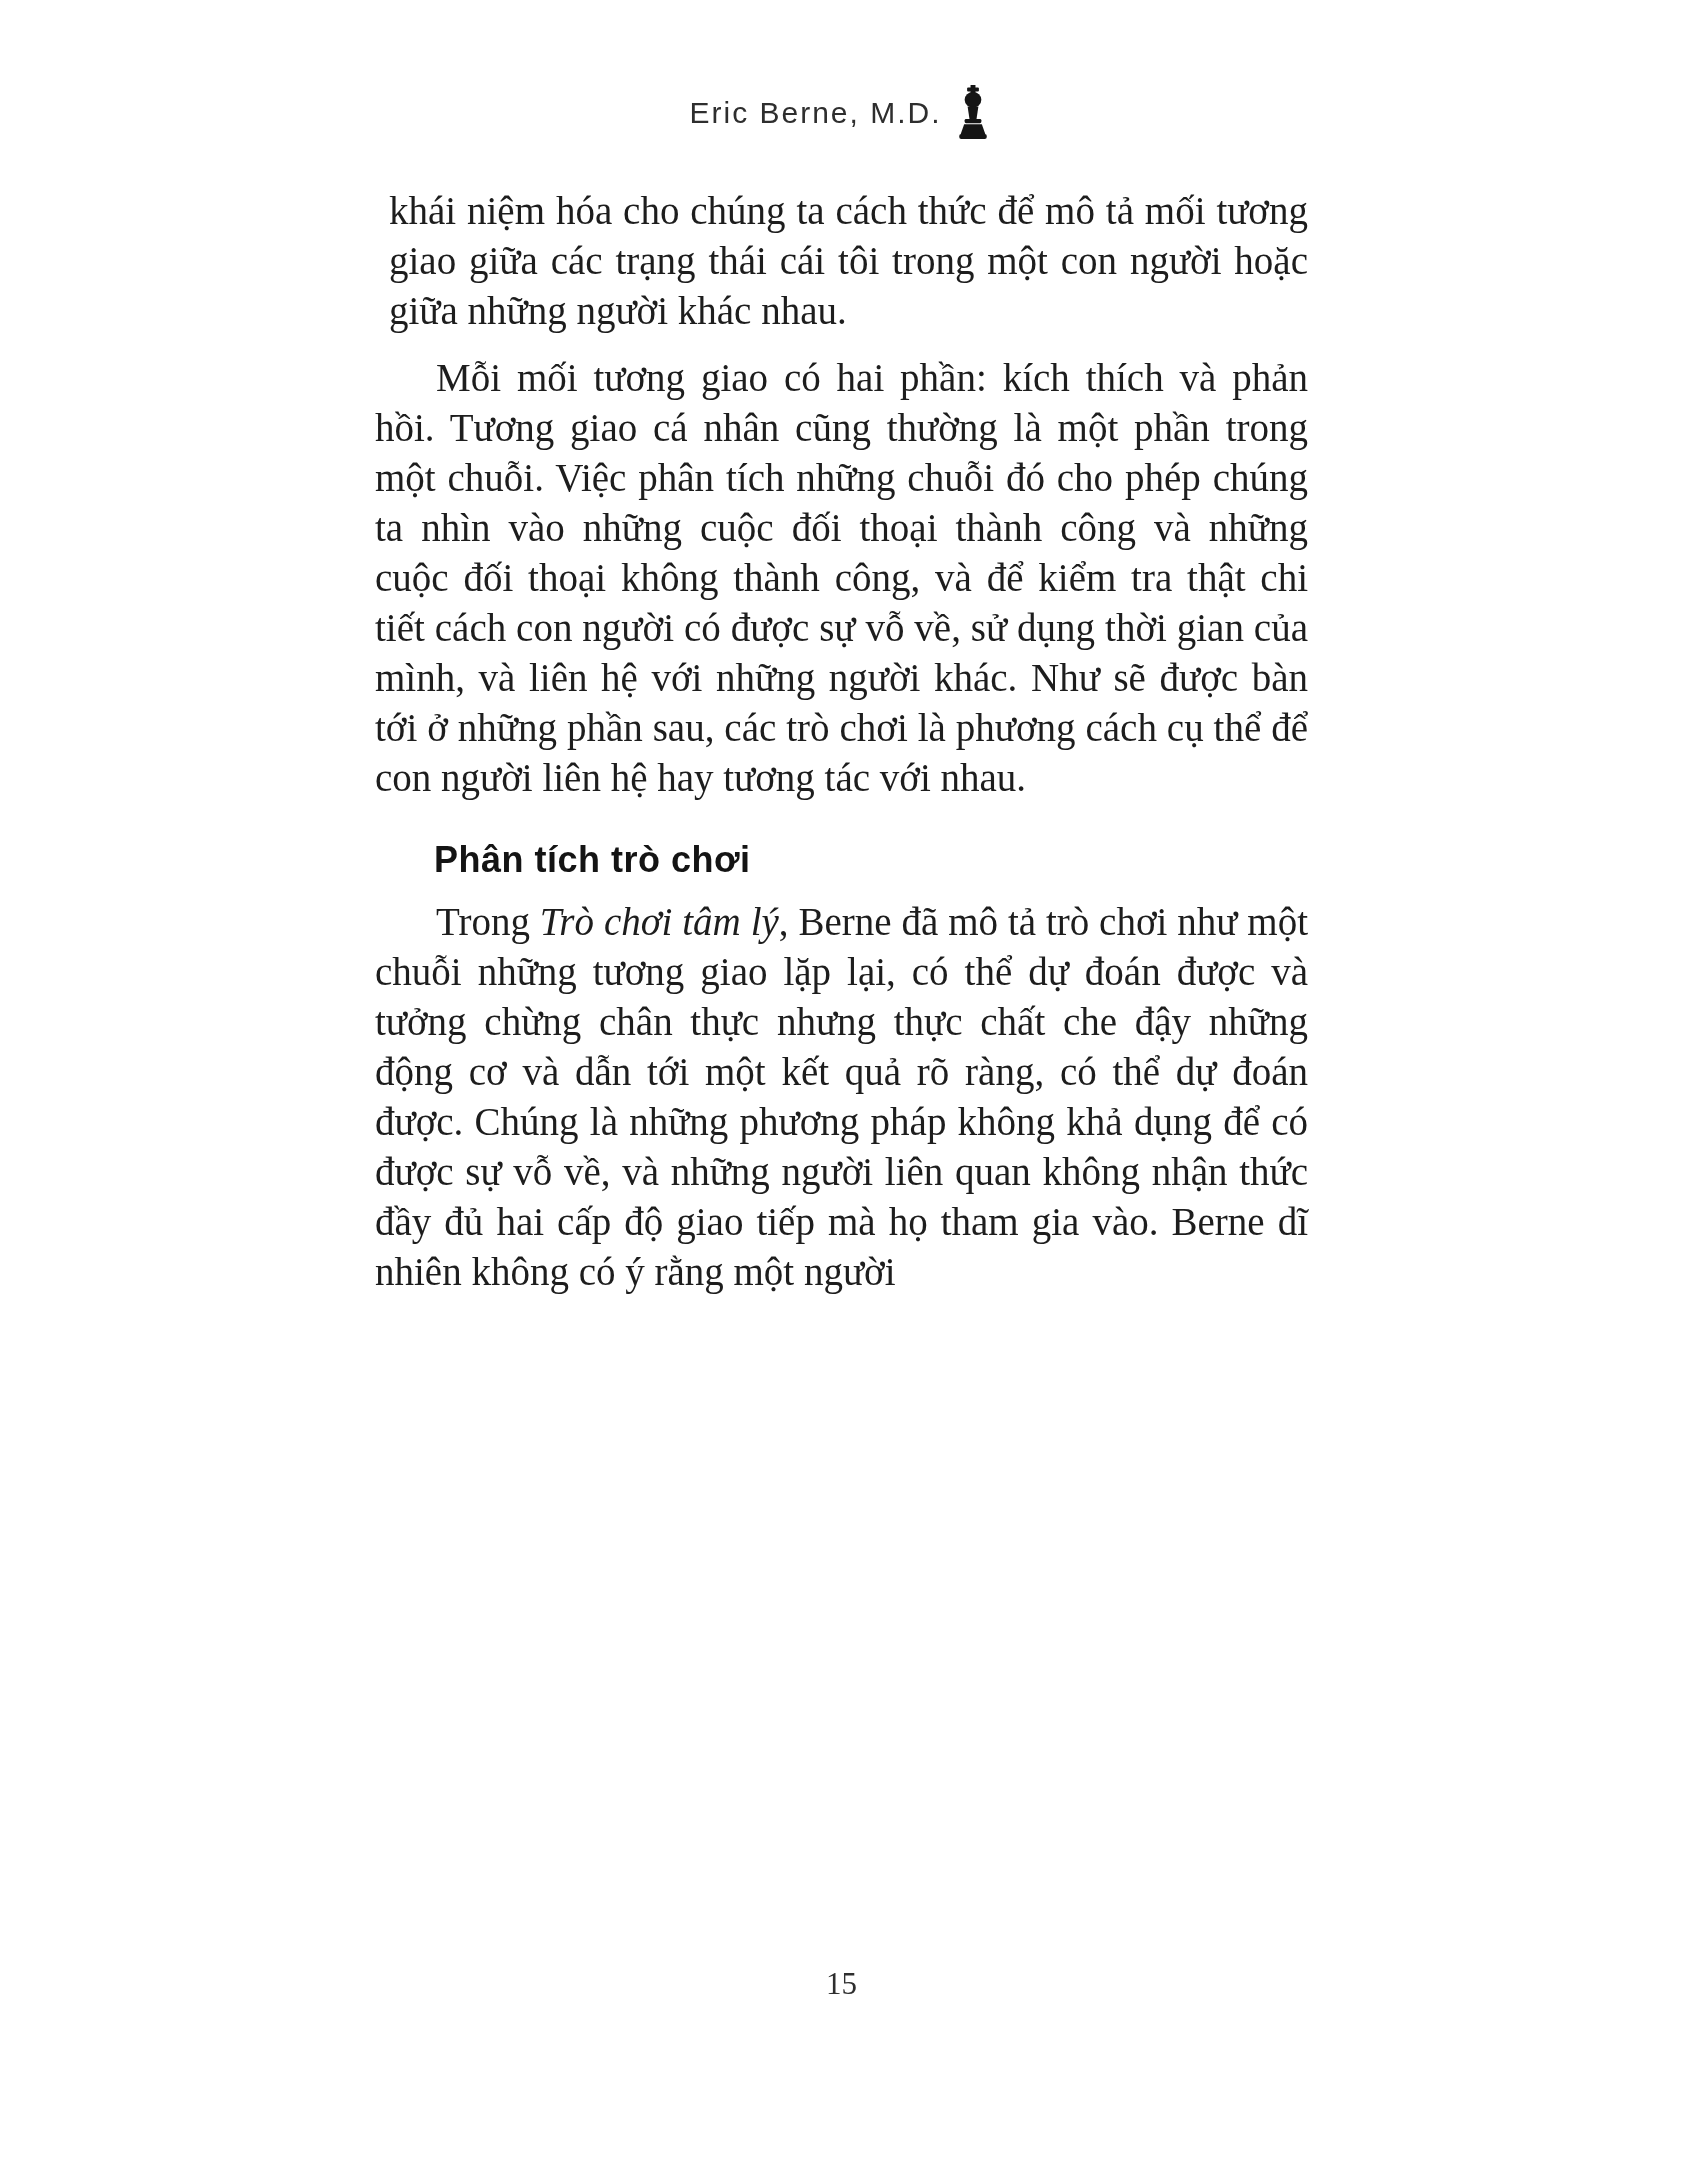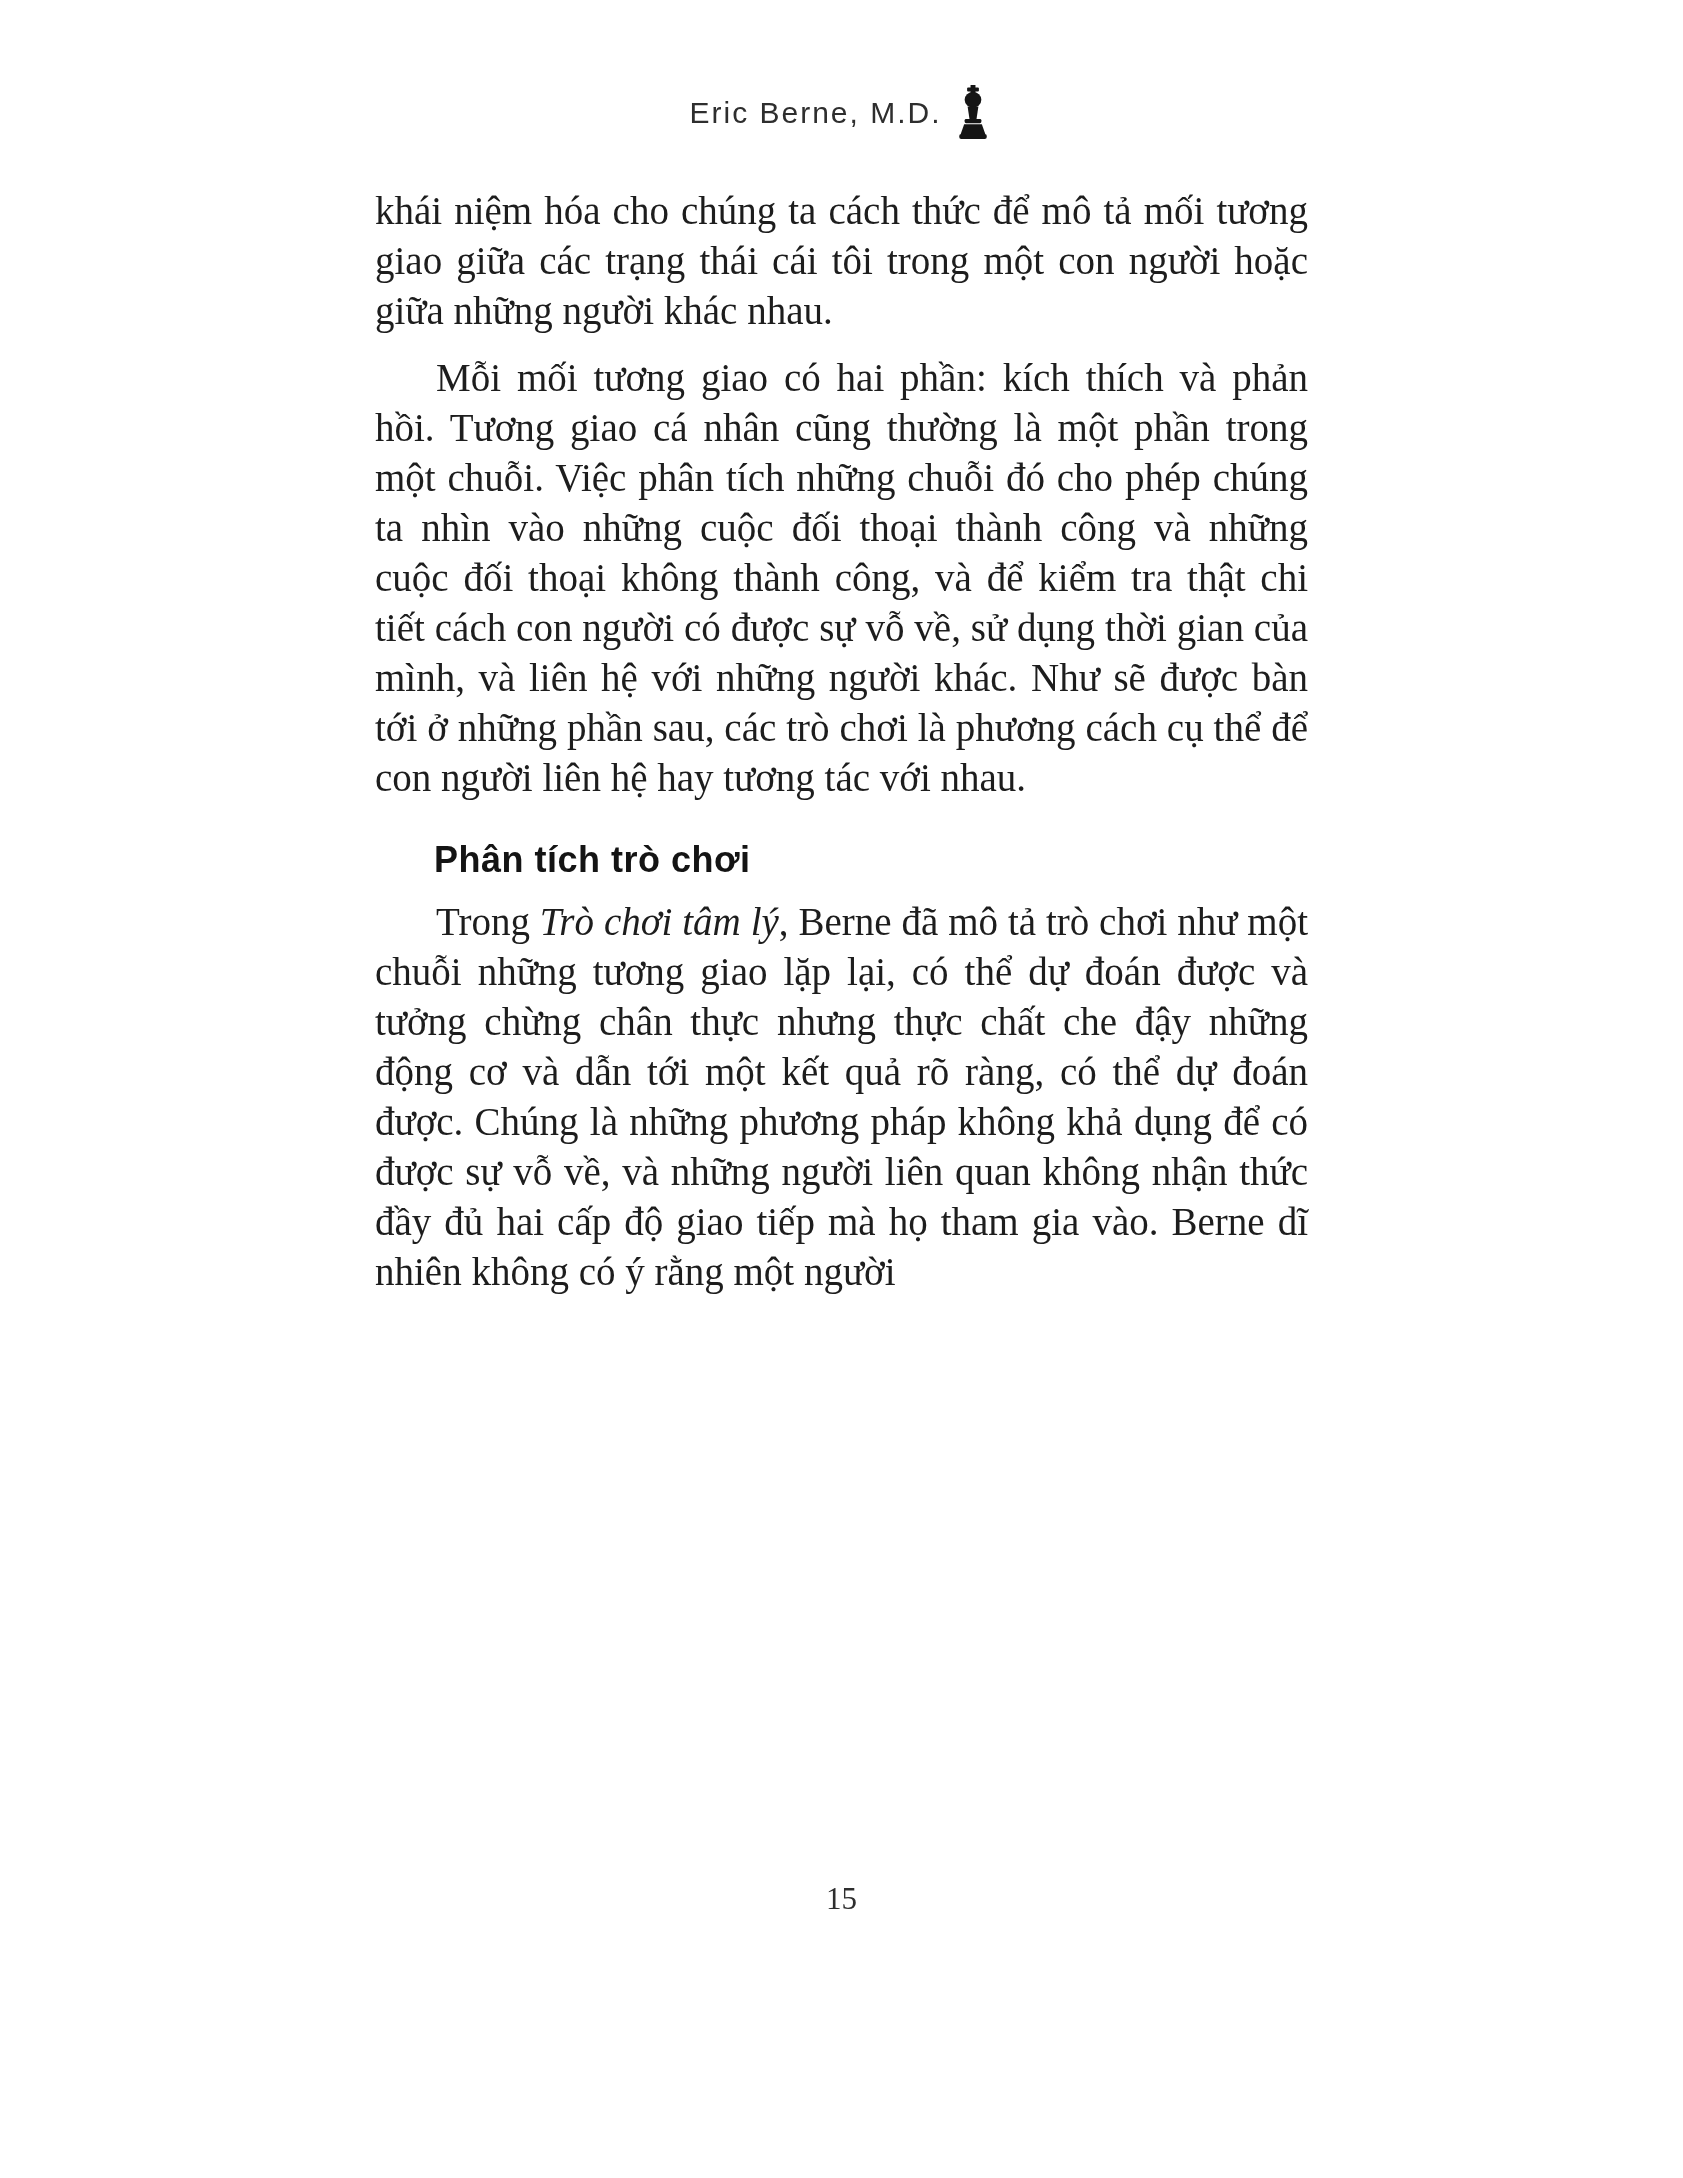--- a/index.html
+++ b/index.html
@@ -45,38 +45,39 @@
     line-height: 50px;
     text-align: justify;
     color: #1d1d1d;
   }
   .text-block p {
     margin: 0 0 17px 0;
     text-indent: 61px;
   }
   .text-block p.no-indent {
     text-indent: 0;
+    margin-left: 14px;
   }
   .section-heading {
     font-family: "Liberation Sans", sans-serif;
     font-weight: 700;
     font-size: 36px;
     line-height: 42px;
     color: #141414;
     margin: 36px 0 16px 0;
     padding-left: 59px;
     text-align: left;
     letter-spacing: 0.5px;
   }
   .book-title {
     font-style: italic;
   }
   .page-footer {
     position: absolute;
-    top: 1881px;
+    top: 1966px;
     left: 0;
     width: 100%;
     text-align: center;
   }
   .page-number {
     font-size: 31px;
     color: #2e2e2e;
   }
 </style>
 </head>

